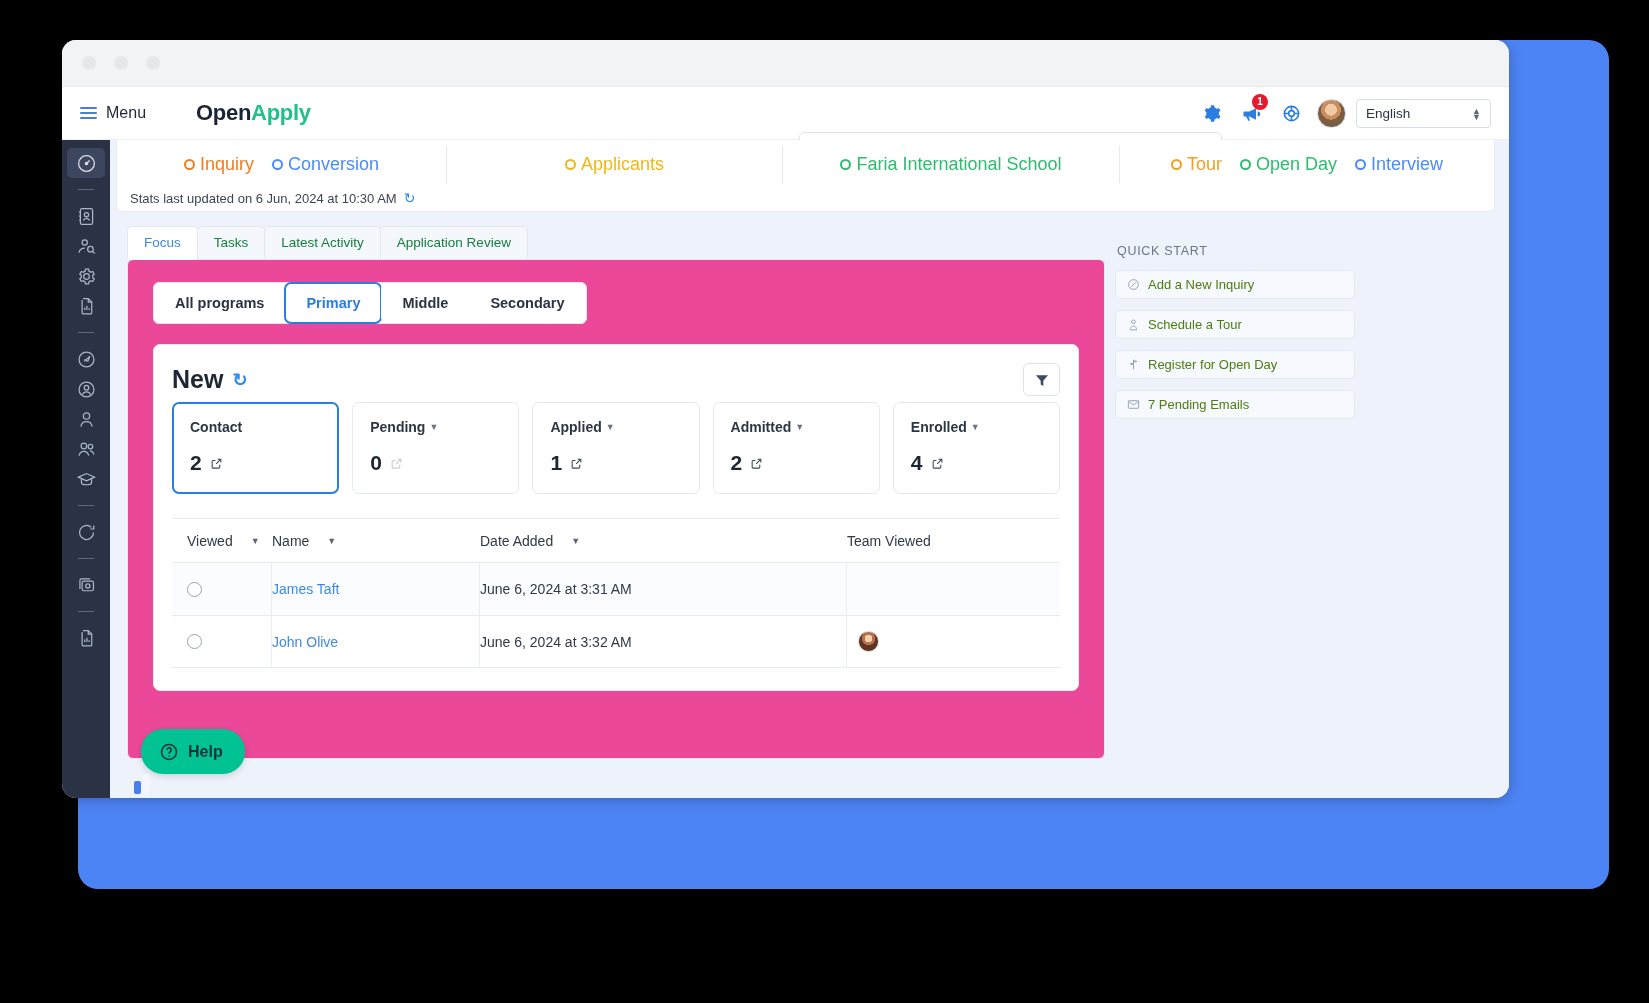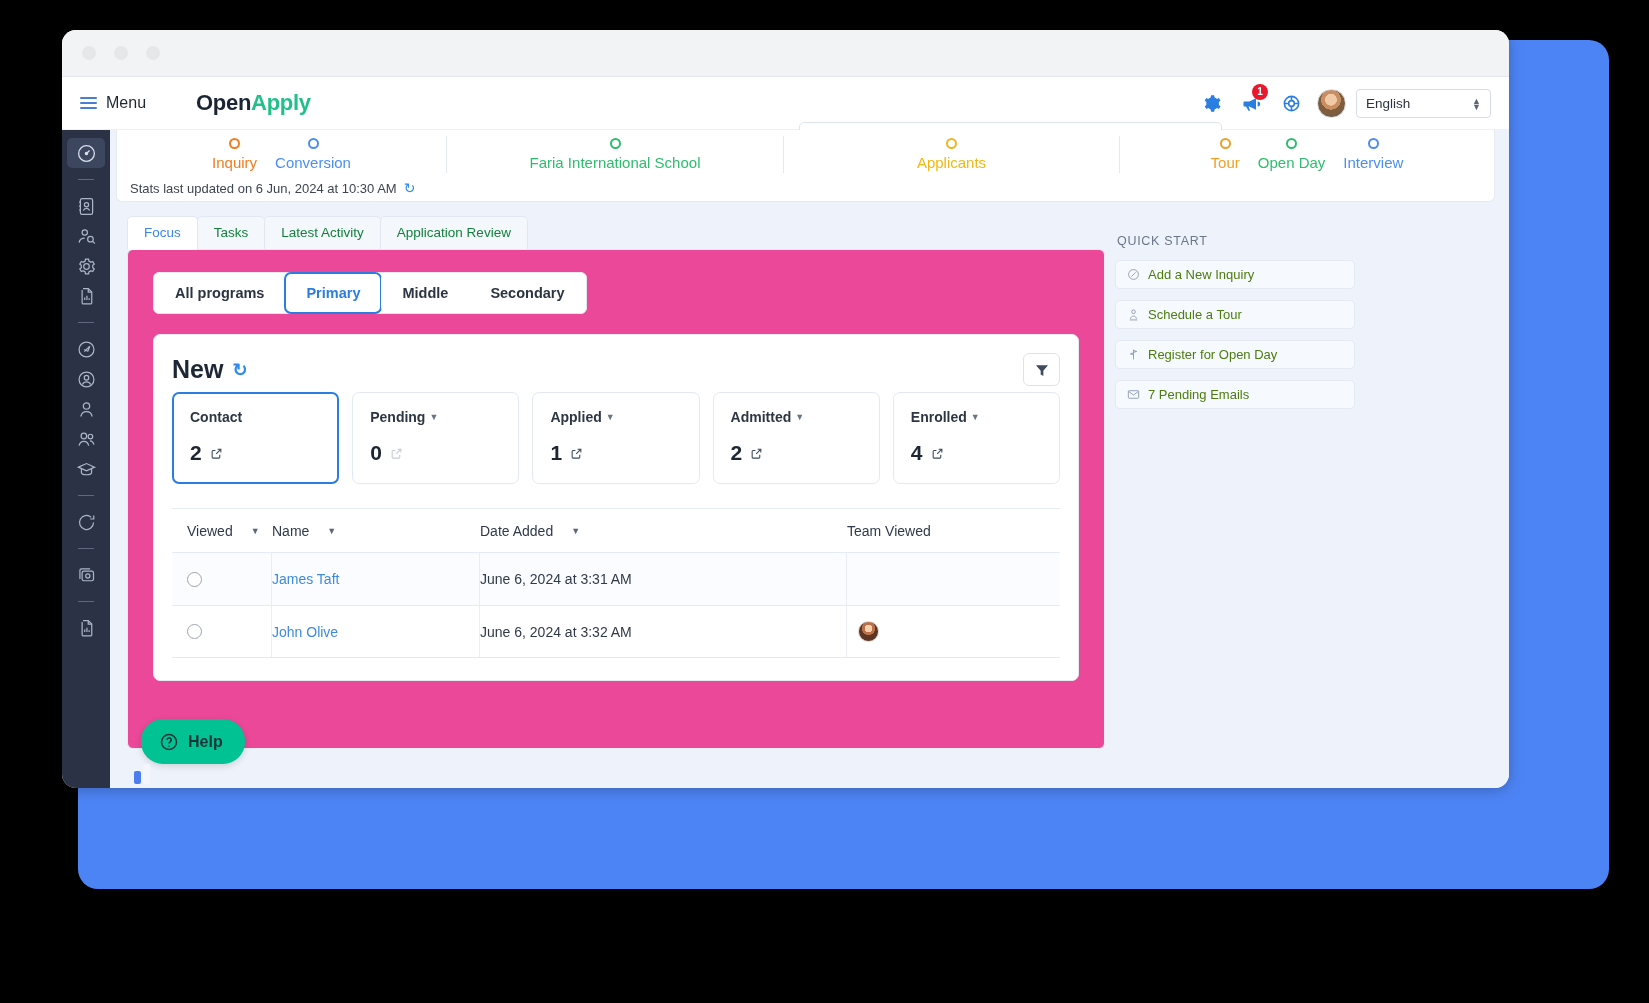--- a/index.html
+++ b/index.html
@@ -18,21 +18,21 @@
   .blue-backdrop {
     position: absolute;
     left: 78px; top: 40px;
     width: 1531px; height: 849px;
     background: #4d84f5;
     border-radius: 20px;
   }
   
   .window {
     position: absolute;
-    left: 62px; top: 30px;
+    left: 62px; top: 40px;
     width: 1447px; height: 758px;
     background: #f2f5fa;
     border-radius: 14px;
     overflow: hidden;
     box-shadow: 0 2px 14px rgba(0,0,0,0.25);
   }
   
   .titlebar {
     height: 47px;
     background: #f2f3f5;
@@ -152,21 +152,21 @@
   }
   .stats-legend {
     display: flex; height: 43px; align-items: flex-start; padding-top: 6px;
   }
   .legend-cell {
     display: flex; align-items: center; justify-content: center;
     gap: 18px; height: 37px;
     border-right: 1px solid #e3e9f1;
   }
   .legend-cell:last-child { border-right: none; }
-  .legend-item { display: flex; align-items: center; gap: 5px; font-size: 15px; flex-direction: column; }
+  .legend-item { display: flex; align-items: center; gap: 5px; font-size: 18px; }
   .lg-dot {
     width: 7px; height: 7px; border-radius: 50%;
     border: 2px solid currentColor; box-sizing: content-box;
     display: inline-block;
   }
   .stats-updated {
     font-size: 13px; color: #3d4552;
     padding-left: 13px; padding-top: 7px;
     display: flex; align-items: center; gap: 7px;
   }
@@ -523,30 +523,30 @@
             <div class="legend-cell" style="width:330px">
               <span class="legend-item" style="color:#f07d20">
                 <span class="lg-dot"></span>
                 <span>Inquiry</span>
               </span>
               <span class="legend-item" style="color:#4a8ef5">
                 <span class="lg-dot"></span>
                 <span>Conversion</span>
               </span>
             </div>
+            <div class="legend-cell" style="width:336px">
+              <span class="legend-item" style="color:#f0b814">
+                <span class="lg-dot"></span>
+                <span>Applicants</span>
+              </span>
+            </div>
             <div class="legend-cell" style="width:337px">
               <span class="legend-item" style="color:#2dbd6e">
                 <span class="lg-dot"></span>
                 <span>Faria International School</span>
-              </span>
-            </div>
-            <div class="legend-cell" style="width:336px">
-              <span class="legend-item" style="color:#f0b814">
-                <span class="lg-dot"></span>
-                <span>Applicants</span>
               </span>
             </div>
             <div class="legend-cell" style="flex:1">
               <span class="legend-item" style="color:#f0a024">
                 <span class="lg-dot"></span>
                 <span>Tour</span>
               </span>
               <span class="legend-item" style="color:#2dbd6e">
                 <span class="lg-dot"></span>
                 <span>Open Day</span>

